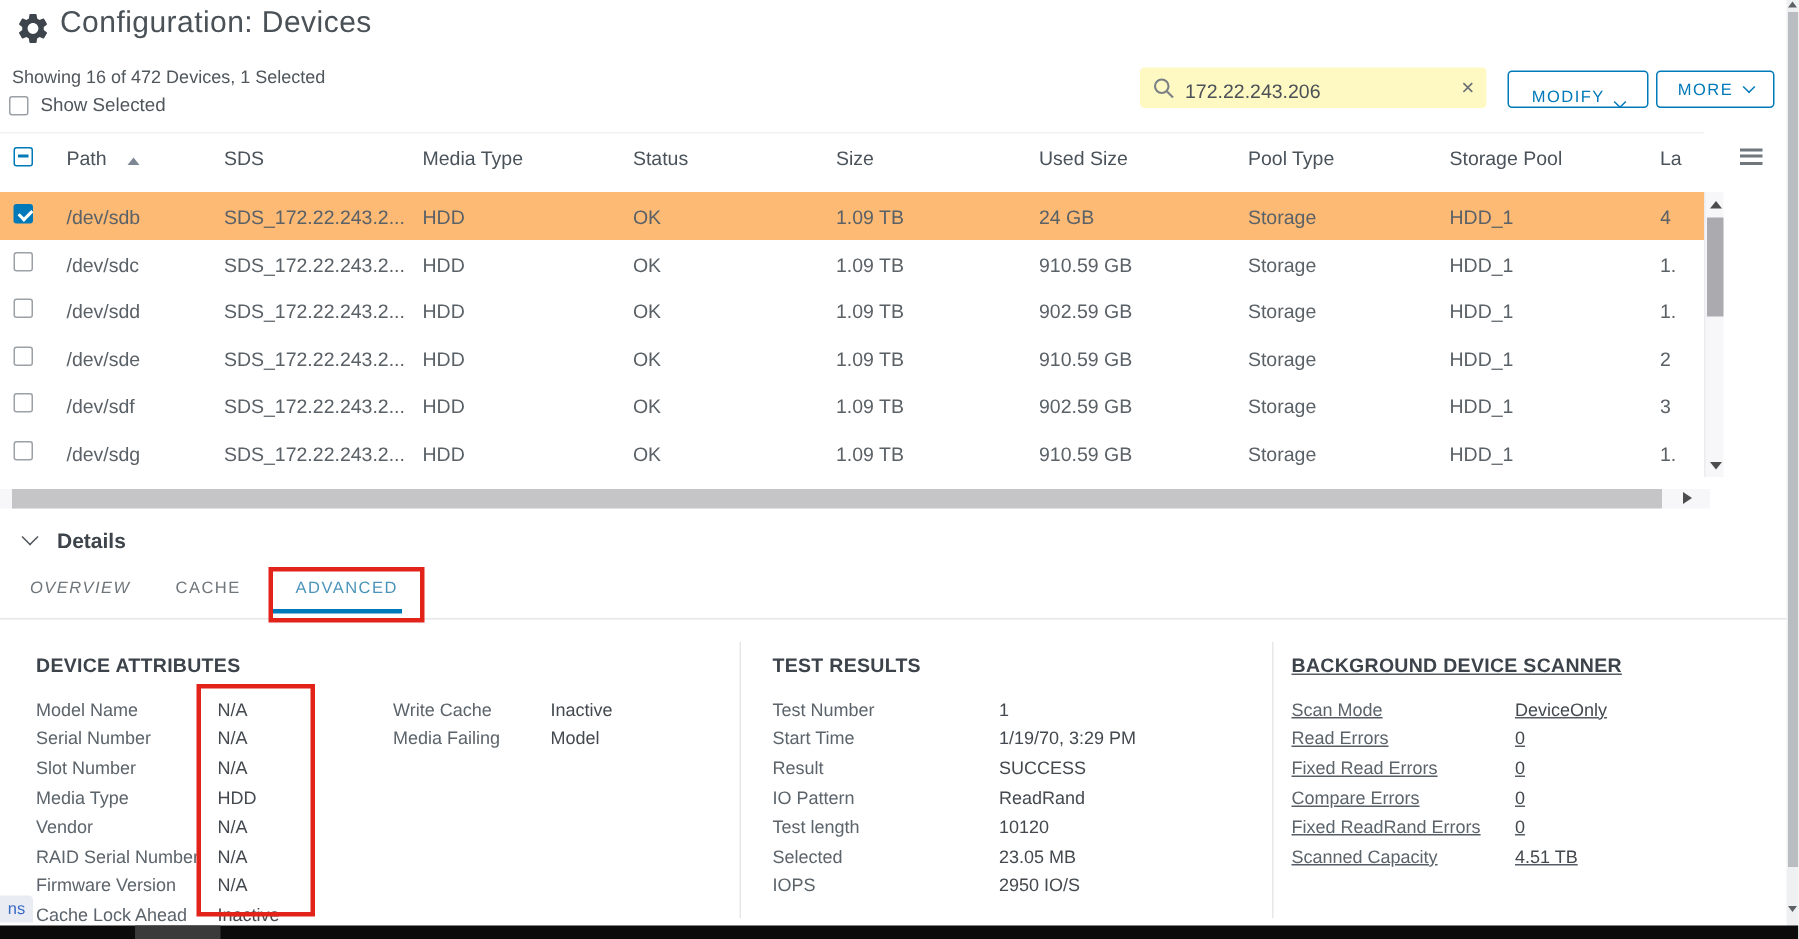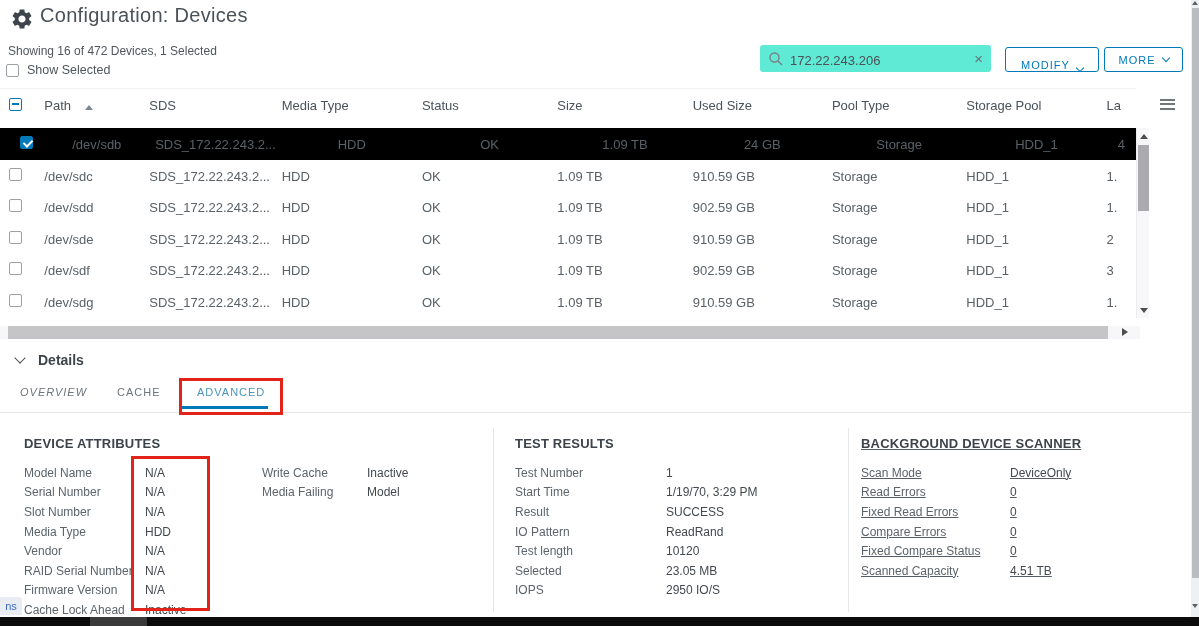--- a/index.html
+++ b/index.html
@@ -19,37 +19,37 @@
   .cb { width:13px; height:13px; border:1px solid #9ba1a7; border-radius:2px; background:#fff;
         position:relative; flex:none; display:inline-block; }
   .cb.checked { background:#0079b8; border-color:#0079b8; }
   .cb.checked::after { content:""; position:absolute; left:3.5px; top:0.5px; width:4px; height:7px;
         border-right:2px solid #fff; border-bottom:2px solid #fff; transform:rotate(45deg); }
   .cb.indeterminate { border-color:#0079b8; }
   .cb.indeterminate::after { content:""; position:absolute; left:2px; top:4.5px; width:7px; height:2px;
         background:#0079b8; }
 
   
-  .search { position:absolute; left:760px; top:45px; width:231px; height:27px; background:#5eead4;
+  .search { position:absolute; left:760px; top:45px; width:231px; height:27px; background:#fef9c3;
             border-radius:3px; display:flex; align-items:center; padding:0 8px; }
   .search input { flex:1; border:none; outline:none; background:transparent; font-size:13px;
                   color:#4b5157; font-family:"Liberation Sans",sans-serif; padding-top:4px; }
   .search .clear-x { font-size:15px; color:#6b7175; cursor:pointer; line-height:1; }
   .btn { position:absolute; top:47px; height:25px; border:1px solid #0079b8; border-radius:3px;
          background:#fff; color:#0079b8; font-size:11px; letter-spacing:1px; font-weight:500;
          display:flex; align-items:center; justify-content:center; gap:7px; cursor:pointer; }
   .chev { width:6px; height:6px; border-right:1.5px solid #0079b8; border-bottom:1.5px solid #0079b8;
           transform:rotate(45deg); margin-top:-3px; }
 
   
   .thead { position:absolute; left:0; top:88px; width:1136px; height:34px; display:flex;
            align-items:center; font-size:13px; color:#4a525a; border-top:1px solid #f0f1f3; }
   .trow { position:absolute; left:0; width:1136px; height:32px; display:flex; align-items:center;
           font-size:13px; color:#5a6167; overflow:hidden; cursor:pointer; }
-  .trow.selected { background:#000000;text-align:center; }
+  .trow.selected { background:#fdba74; }
   .c-sel{ width:45px; padding-left:9px; } .c-path{ width:107px; } .c-sds{ width:135px; }
   .c-media{ width:143px; } .c-status{ width:138px; } .c-size{ width:138px; } .c-used{ width:142px; }
   .c-pool{ width:137px; } .c-spool{ width:143px; } .c-la{ width:30px; overflow:hidden; }
   .sort-arrow { display:inline-block; width:0; height:0; border-left:4px solid transparent;
           border-right:4px solid transparent; border-bottom:5px solid #7c8793; margin-left:14px; }
   .view-cols { position:absolute; left:1160px; top:96px; width:15px; cursor:pointer; }
   .view-cols i { display:block; height:2px; background:#6f767c; margin:2.5px 0; }
 
   
   .vscroll { position:absolute; left:1136px; top:128px; width:13px; height:190px; background:#f7f7f9;
@@ -346,21 +346,21 @@
       </div>
     <div class="kv">
         <span class="k">Fixed Read Errors</span>
         <span class="v">0</span>
       </div>
     <div class="kv">
         <span class="k">Compare Errors</span>
         <span class="v">0</span>
       </div>
     <div class="kv">
-        <span class="k">Fixed Compare Status</span>
+        <span class="k">Fixed ReadRand Errors</span>
         <span class="v">0</span>
       </div>
     <div class="kv">
         <span class="k">Scanned Capacity</span>
         <span class="v">4.51 TB</span>
       </div>
   </div>
 
   <div class="anno anno-tab"></div>
   <div class="anno anno-attrs"></div>

